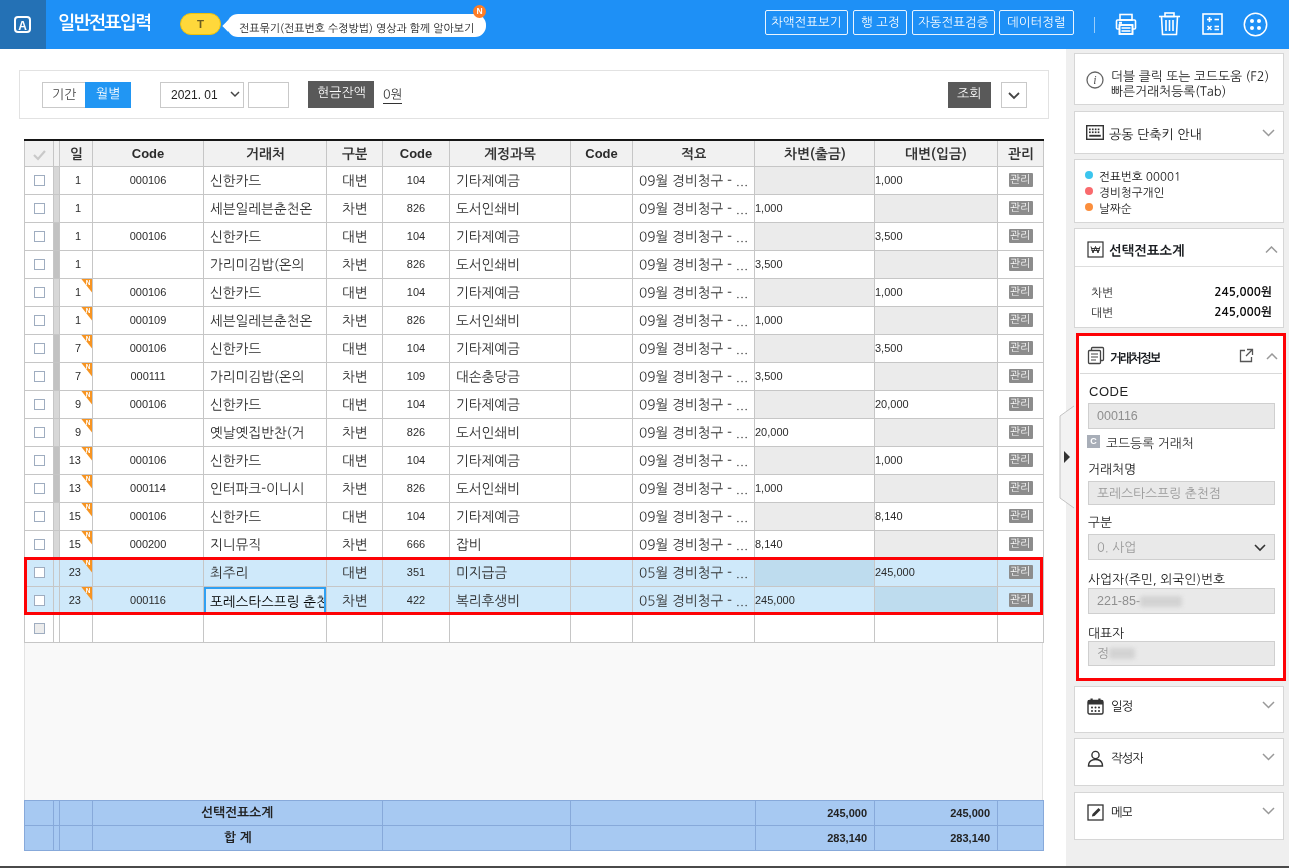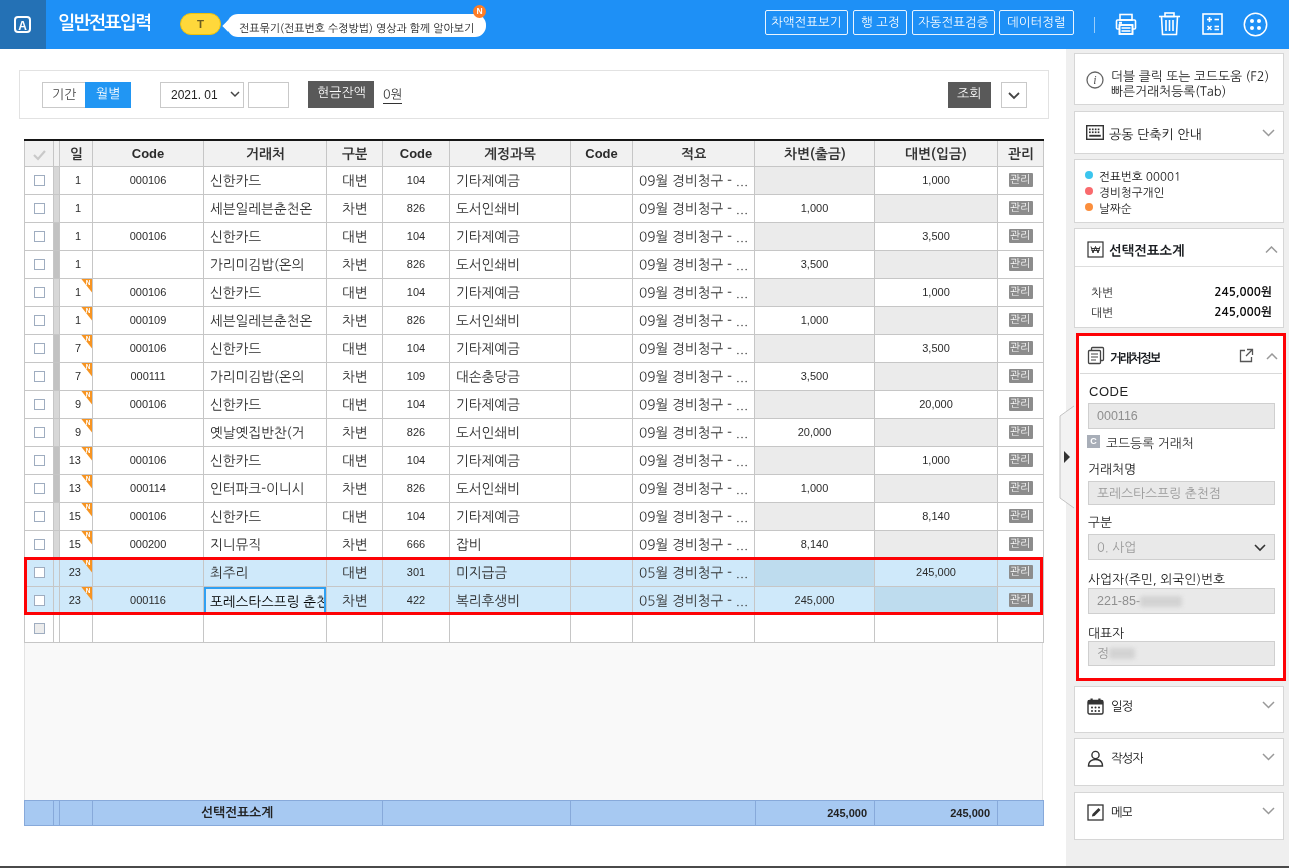--- a/index.html
+++ b/index.html
@@ -33,21 +33,21 @@
 .fdark{position:absolute;top:82px;height:26px;background:#595959;text-align:center}
 
 #tbl{position:absolute;left:24px;top:139px;border-collapse:collapse;table-layout:fixed;
   width:1019px;border-top:2px solid #161616}
 #tbl td,#tbl th{border:1px solid #c6c6c6;padding:0;overflow:hidden;white-space:nowrap;
   font-size:11px;color:#2b2b2b;vertical-align:middle}
 #tbl th{height:26px;background:#f1f1f1;font-size:13px}
 #tbl td{height:28px}
 #tbl td svg,#tbl th svg{position:relative;top:1px}
 #tbl .l{text-align:left;padding-left:6px}
-#tbl .r{text-align:center;}
+#tbl .r{text-align:left;}
 #tbl .c{text-align:center}
 #tbl td.dis{background:#ebebeb}
 #tbl tr.sel td{background:#cfe9fa}
 #tbl tr.sel td.dis{background:#bedcee}
 #tbl td.day{position:relative;text-align:right;padding-right:11px}
 .nb{position:absolute;right:0;top:0;width:11px;height:14px;background:#f79421;
   clip-path:polygon(0 0,100% 0,100% 100%);color:#fff;font-size:6.5px;font-weight:bold;
   text-align:right;line-height:8px;padding-right:1.5px}
 .cb{display:inline-block;width:11px;height:11px;border:1px solid #9fadc0;background:#fff;
   vertical-align:middle}
@@ -1296,21 +1296,21 @@
               <use href="#g121" x="940.0"></use>
               <use href="#g74" x="1880.0"></use>
             </g>
           </svg></td>
         <td class="c"><svg width="25.6" height="17.0" viewBox="0 0 25.6 17.0">
             <g fill="#2b2b2b" transform="translate(0,12.58) scale(0.01360,-0.01360)">
               <use href="#g75" x="0.0"></use>
               <use href="#g76" x="940.0"></use>
             </g>
           </svg></td>
-        <td class="c">301</td>
+        <td class="c">351</td>
         <td class="l"><svg width="51.1" height="17.0" viewBox="0 0 51.1 17.0">
             <g fill="#2b2b2b" transform="translate(0,12.58) scale(0.01360,-0.01360)">
               <use href="#g99" x="0.0"></use>
               <use href="#g116" x="940.0"></use>
               <use href="#g122" x="1880.0"></use>
               <use href="#g43" x="2820.0"></use>
             </g>
           </svg></td>
         <td class="c"></td>
         <td class="l"><svg width="109.1" height="17.0" viewBox="0 0 109.1 17.0">
@@ -1444,20 +1444,36 @@
               <use href="#g134" x="3760.0"></use>
               <use href="#g54" x="4700.0"></use>
             </g>
           </svg></td>
         <td></td>
         <td></td>
         <td class="r">245,000</td>
         <td class="r">245,000</td>
         <td></td>
       </tr>
+<tr>
+        <td></td>
+        <td></td>
+        <td></td>
+        <td class="c"><svg width="27.6" height="16.0" viewBox="0 0 27.6 16.0">
+            <g fill="#222" transform="translate(0,11.84) scale(0.01280,-0.01280)">
+              <use href="#g135" x="0.0"></use>
+              <use href="#g54" x="1220.0"></use>
+            </g>
+          </svg></td>
+        <td></td>
+        <td></td>
+        <td class="r">283,140</td>
+        <td class="r">283,140</td>
+        <td></td>
+      </tr>
 </tbody>
   </table>
 <div id="side"></div>
 <div class="pnl" style="top:53px;height:52px"></div>
 <svg class="abs" style="left:1086px;top:71px" width="18" height="18">
 <circle cx="9" cy="9" r="8" fill="none" stroke="#666" stroke-width="1.3"></circle>
 <text x="9" y="13" font-family="Liberation Serif" font-style="italic" font-size="12" fill="#555" text-anchor="middle">i</text>
   </svg>
 <div class="abs" style="left:1111px;top:67px"><svg width="158.1" height="16.0" viewBox="0 0 158.1 16.0">
       <g fill="#222" transform="translate(0,11.84) scale(0.01280,-0.01280)">

